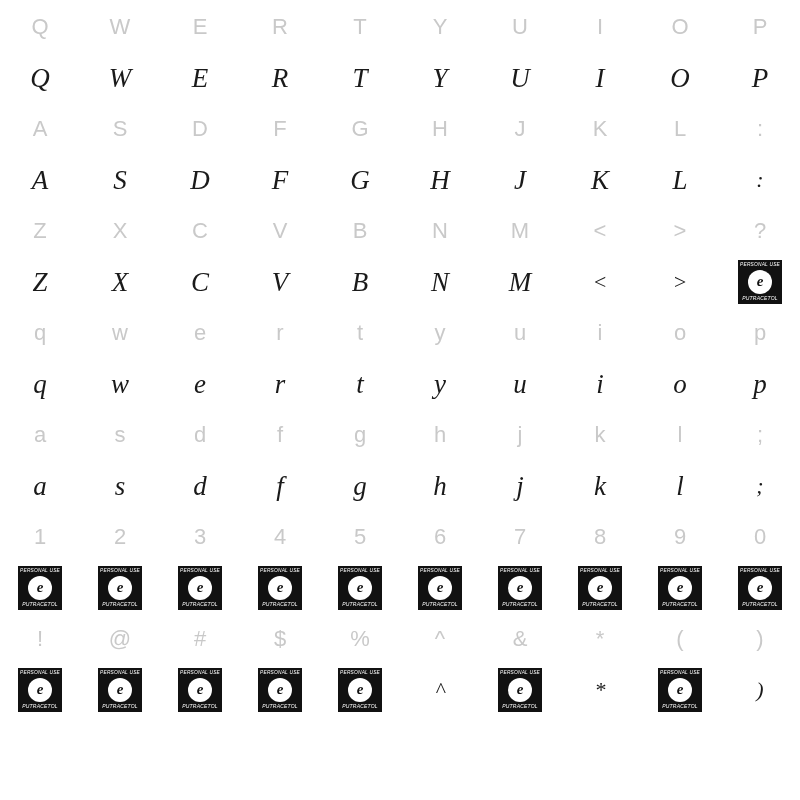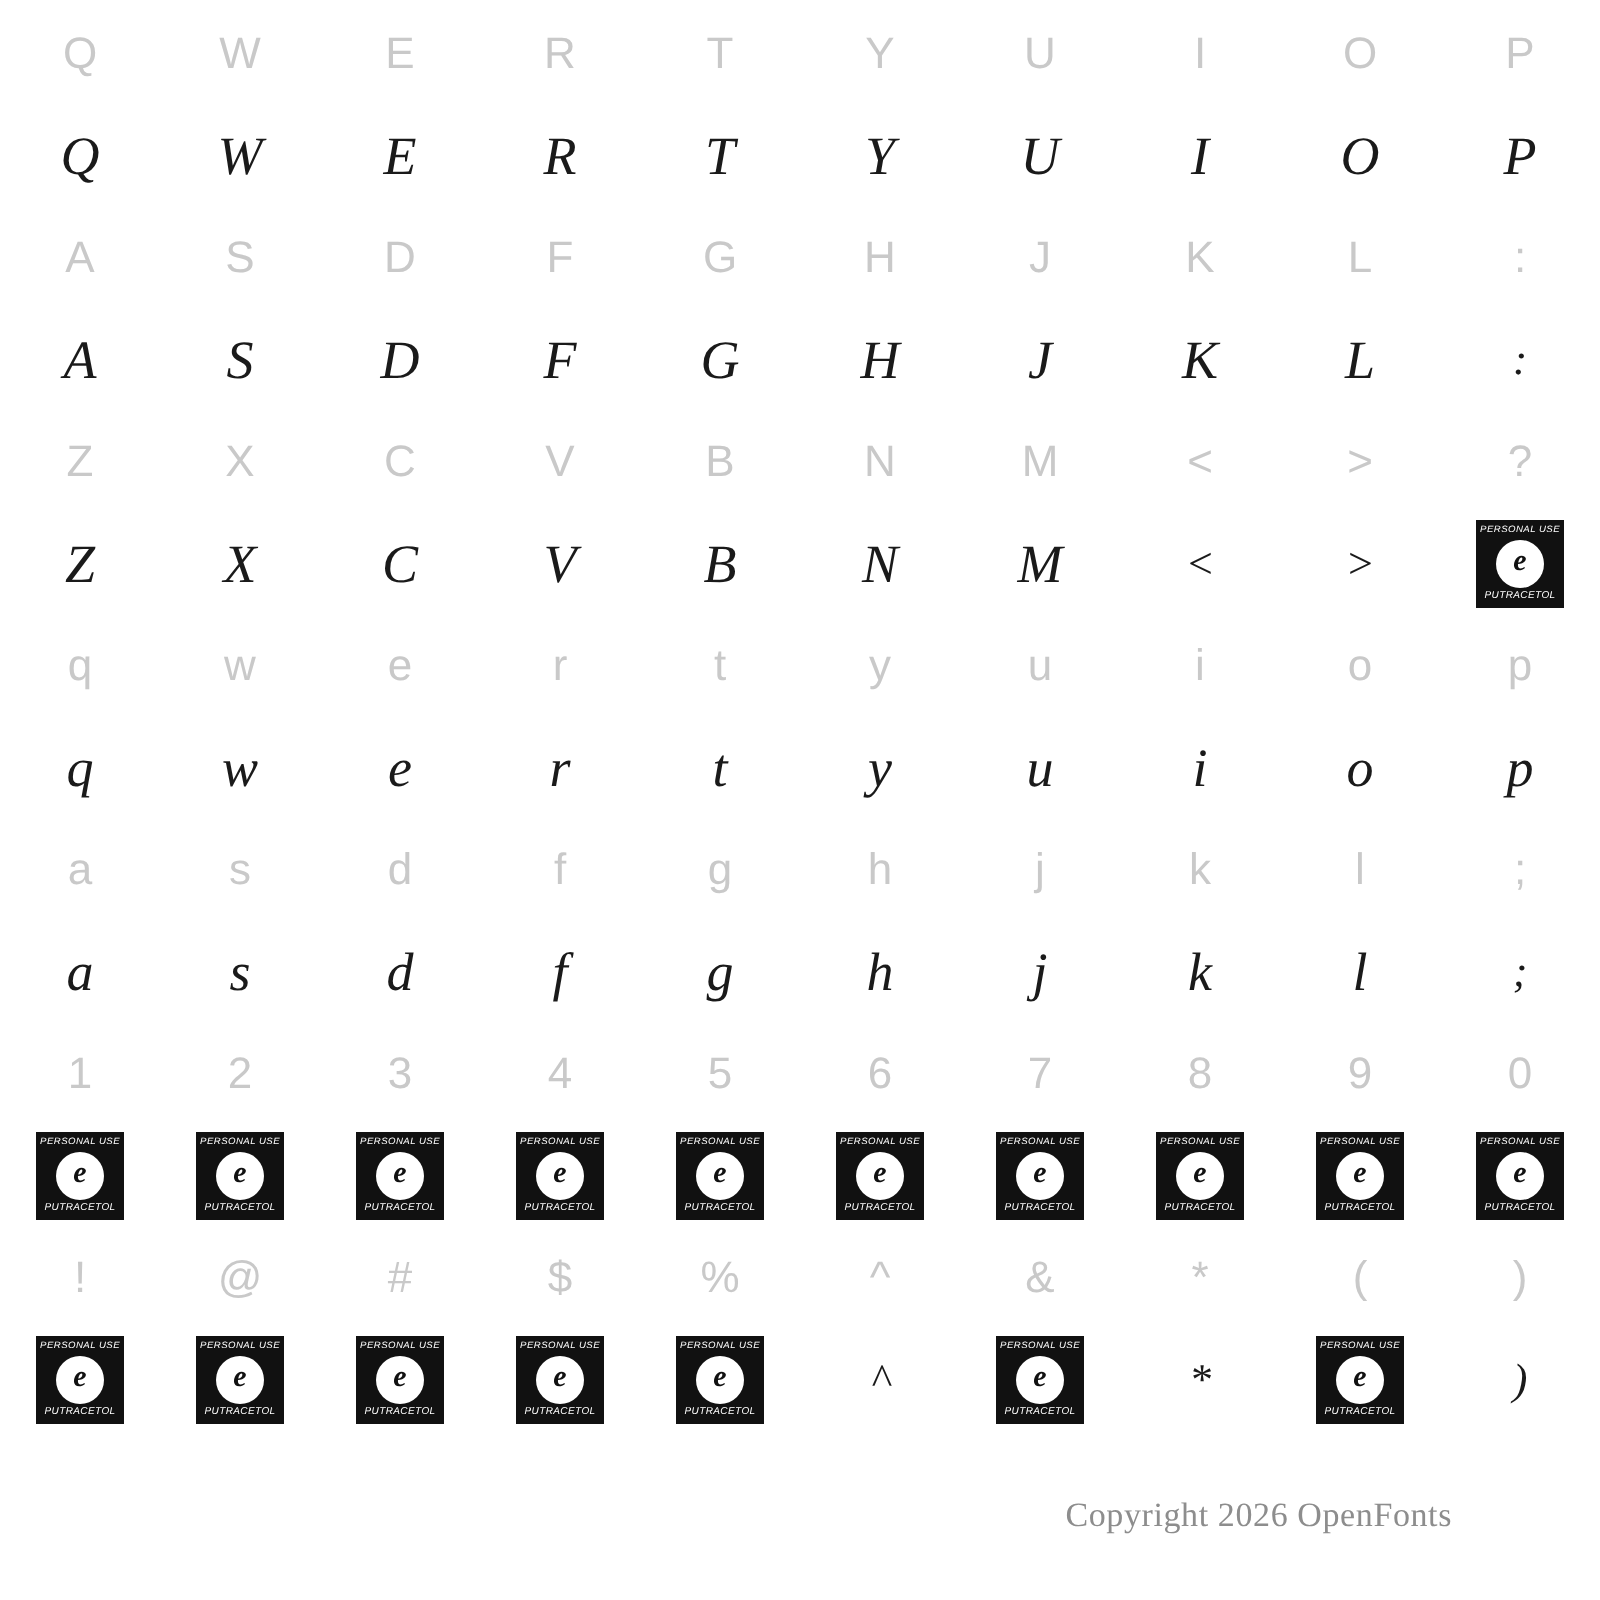--- a/index.html
+++ b/index.html
@@ -430,14 +430,13 @@
             <div class="b-top">PERSONAL USE</div>
             <div class="b-mid">
               <div class="b-circle">e</div>
             </div>
             <div class="b-bot">PUTRACETOL</div>
           </div>
         </div>
         <div class="cell glyph row-glyphs small">)</div>
       </div>
     </div>
-  <div class="footer">Copyright 2026 OpenFonts</div>
 </div>
 
 </body></html>

